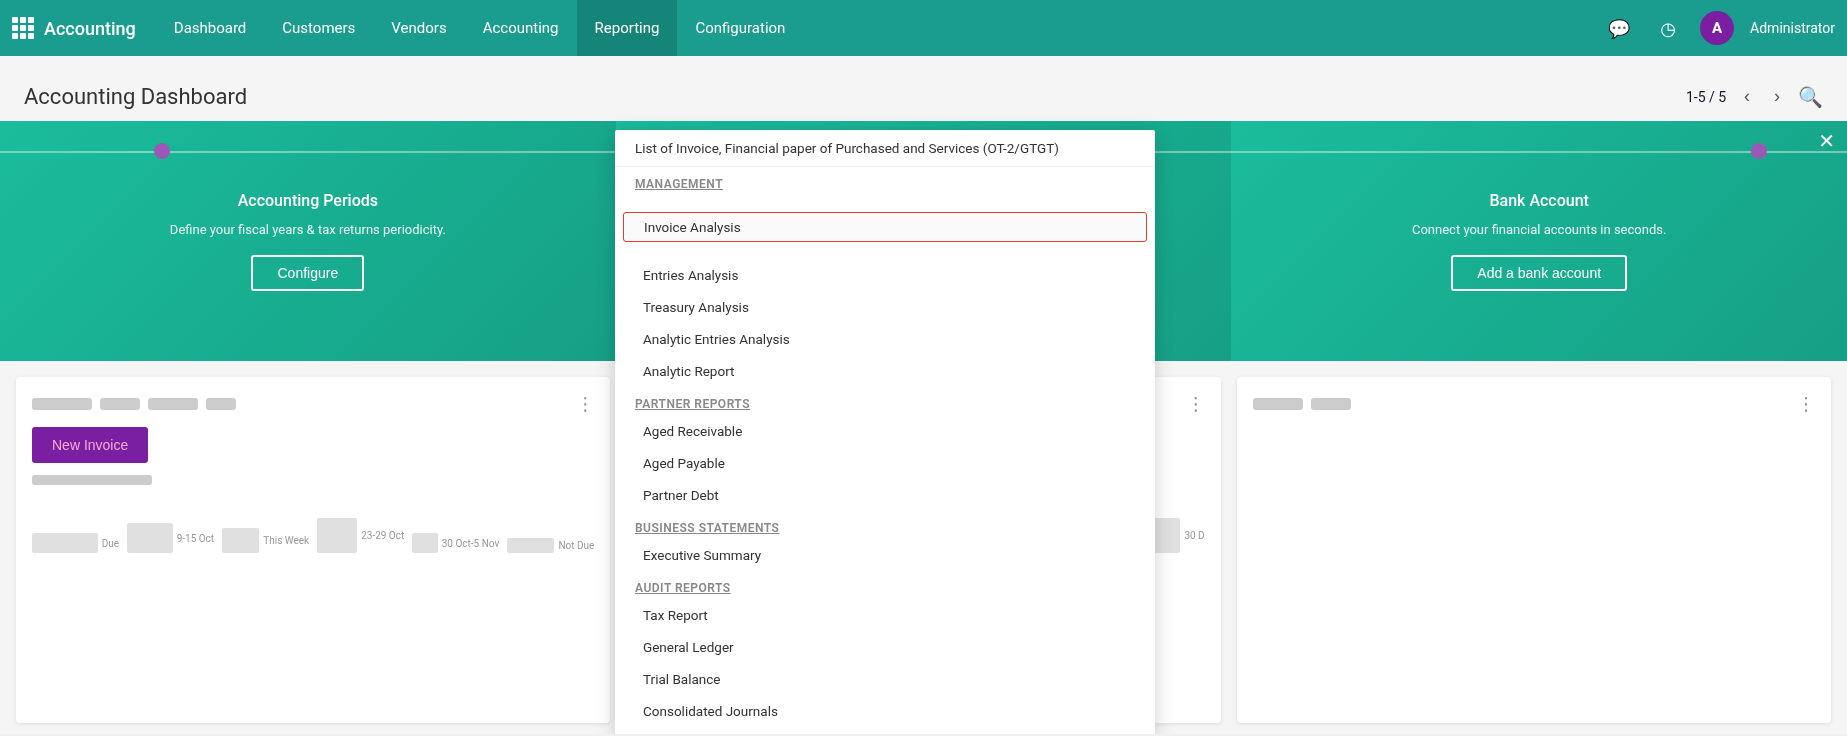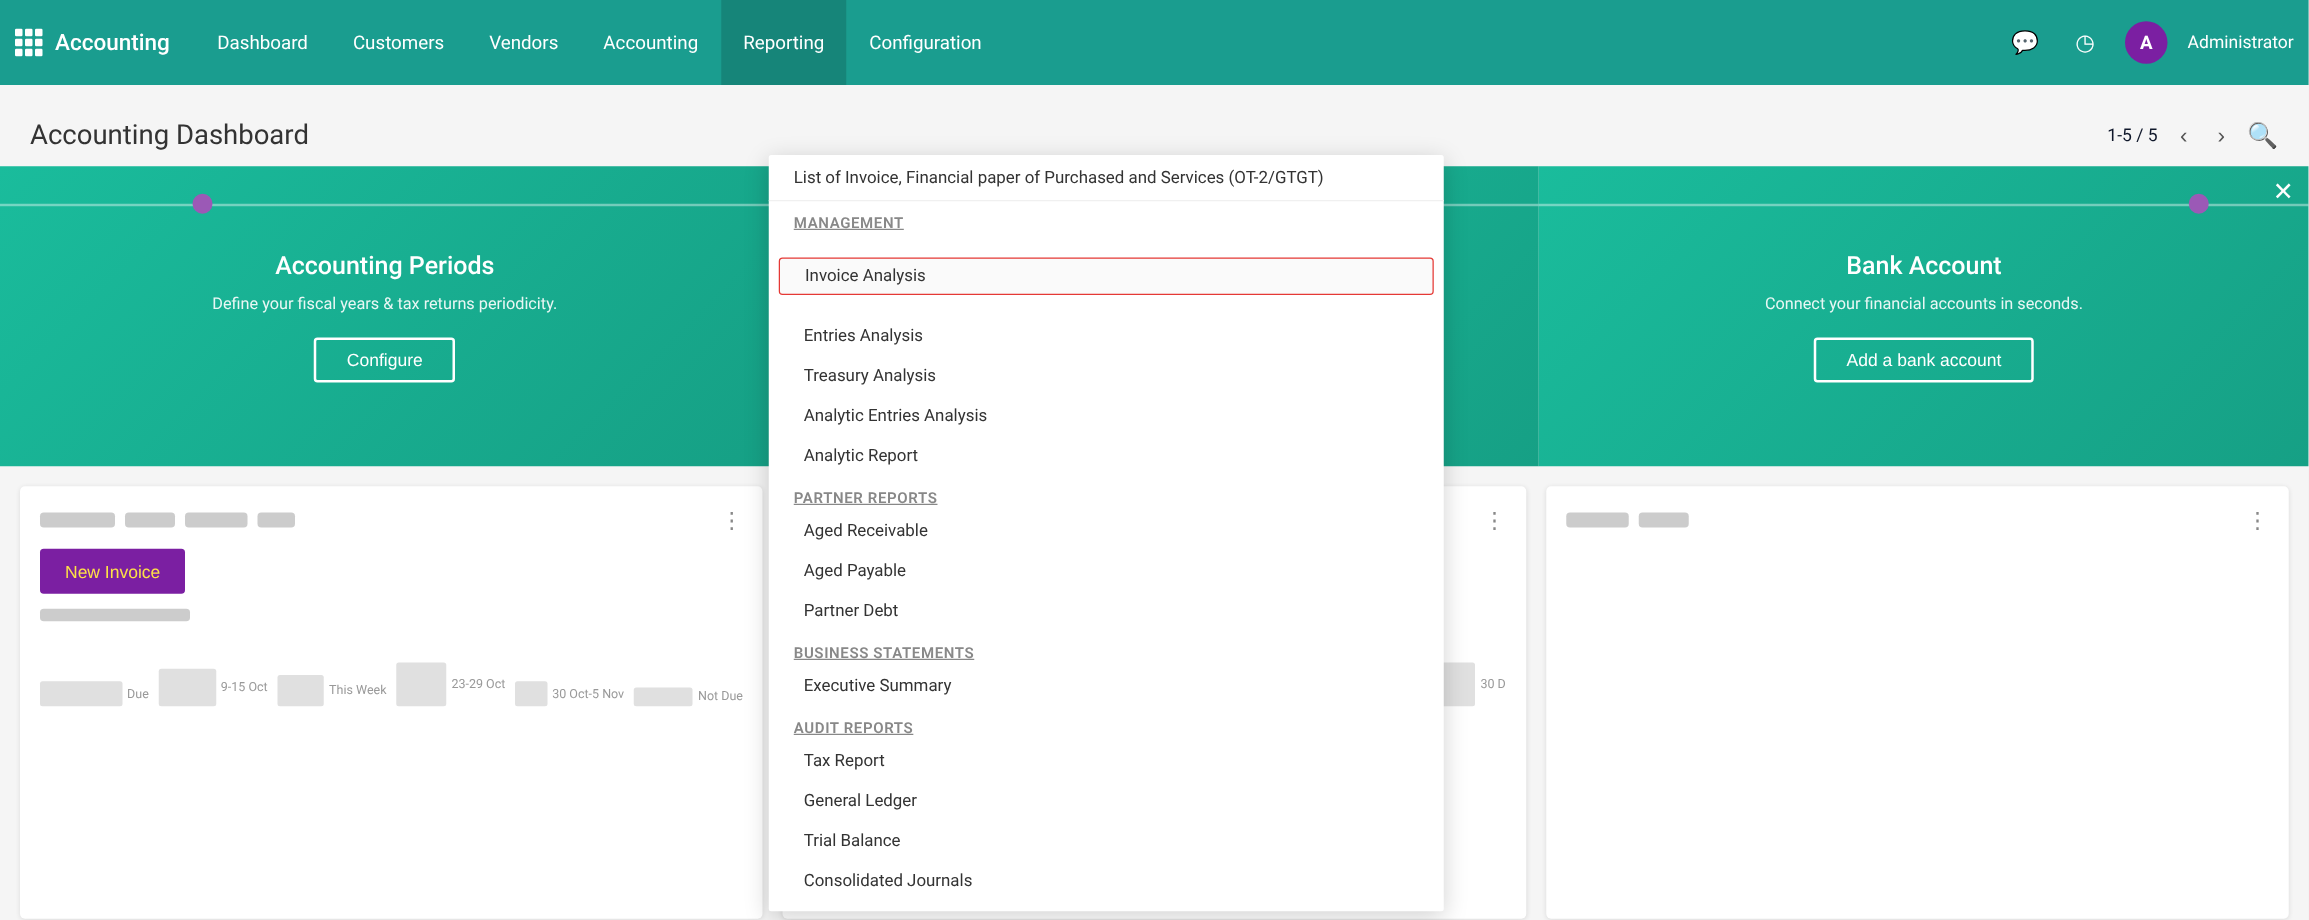--- a/index.html
+++ b/index.html
@@ -3,21 +3,21 @@
   <meta charset="utf-8">
   <style>
     * { margin: 0; padding: 0; box-sizing: border-box; }
     body { font-family: 'Roboto', Arial, sans-serif; font-size: 14px; background: #f0f0f0; overflow: hidden; width: 1847px; height: 736px; }
 
     
     .topbar {
       display: flex;
       align-items: center;
       background: #1a9d8f;
-      height: 68px;
+      height: 56px;
       padding: 0 12px;
       color: white;
       position: relative;
       z-index: 100;
     }
     .topbar-logo {
       display: flex;
       align-items: center;
       gap: 10px;
       font-size: 18px;
@@ -169,21 +169,21 @@
       width: 16px;
       height: 16px;
       border-radius: 50%;
       background: #9b59b6;
     }
     .card-banner:nth-child(1) .dot { left: calc(25%); }
     .card-banner:nth-child(2) .dot { left: 50%; transform: translateX(-50%); background: #9b59b6; }
     .card-banner.last-card .dot { right: 20px; left: auto; background: #9b59b6; }
 
     .card-title {
-      font-size: 20px;
+      font-size: 16px;
       font-weight: 500;
       margin-bottom: 10px;
     }
     .card-desc {
       font-size: 13px;
       opacity: 0.9;
       margin-bottom: 16px;
       line-height: 1.5;
     }
     .card-btn {
@@ -232,21 +232,21 @@
       gap: 8px;
       align-items: center;
     }
     .blurred-text {
       background: #ccc;
       border-radius: 3px;
       height: 12px;
     }
     .new-invoice-btn {
       background: #7B1FA2;
-      color: #fde047;
+      color: #f9a8d4;
       border: none;
       padding: 10px 20px;
       font-size: 14px;
       cursor: pointer;
       border-radius: 3px;
       margin-bottom: 12px;
     }
     .upload-btn {
       background: #1abc9c;
       color: white;
@@ -285,21 +285,21 @@
       background: none;
       border: none;
       cursor: pointer;
       font-size: 18px;
       color: #888;
     }
 
     
     .dropdown-overlay {
       position: absolute;
-      top: 56px;
+      top: 74px;
       left: 615px;
       width: 540px;
       background: white;
       box-shadow: 0 4px 20px rgba(0,0,0,0.18);
       z-index: 200;
       border-radius: 2px;
       padding-bottom: 8px;
     }
     .dropdown-top-item {
       padding: 10px 20px;

